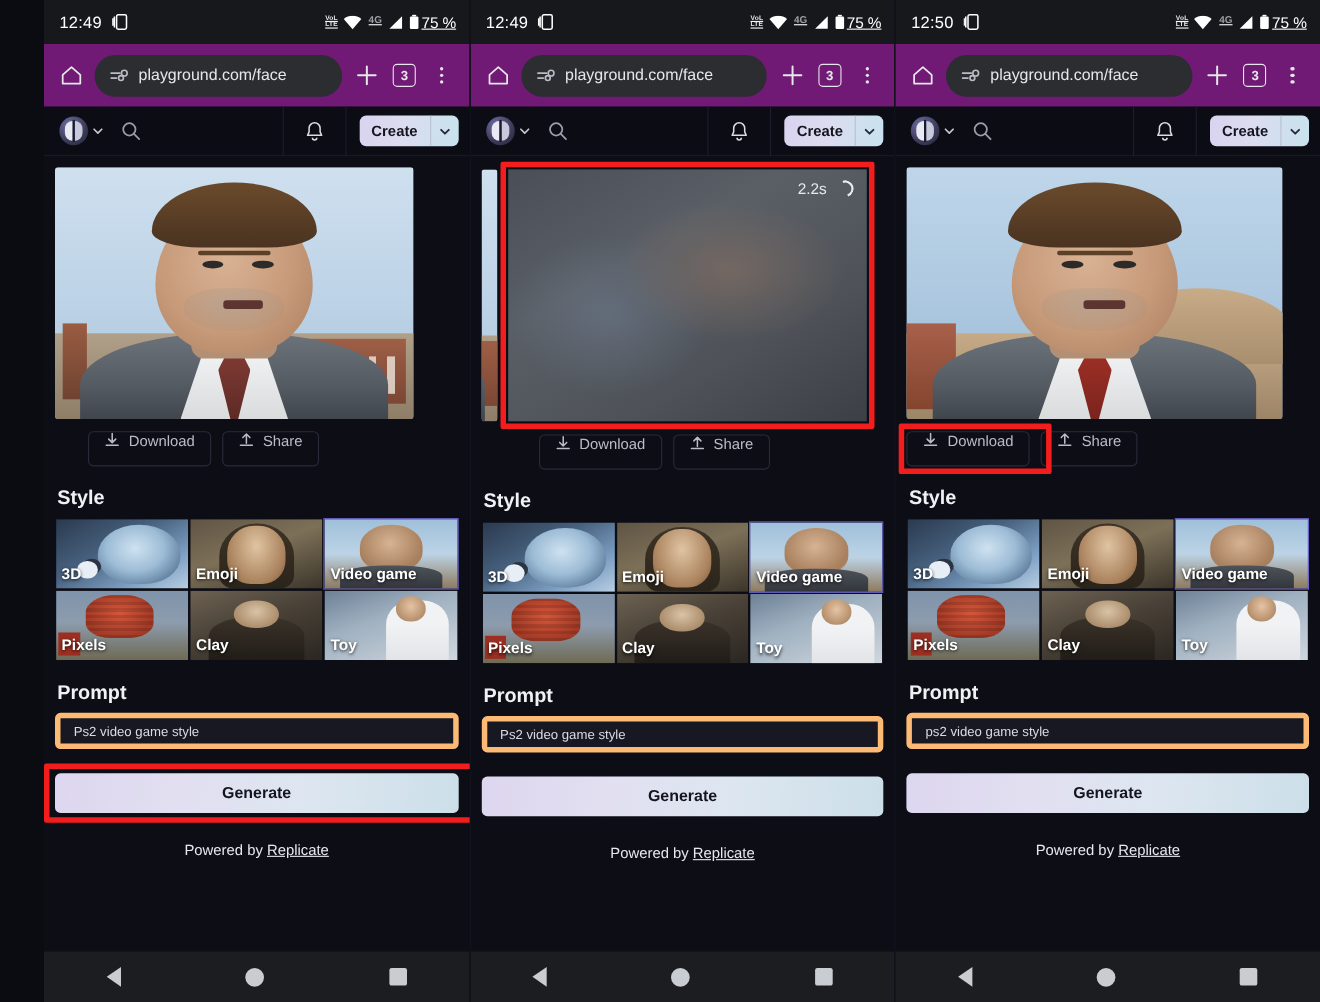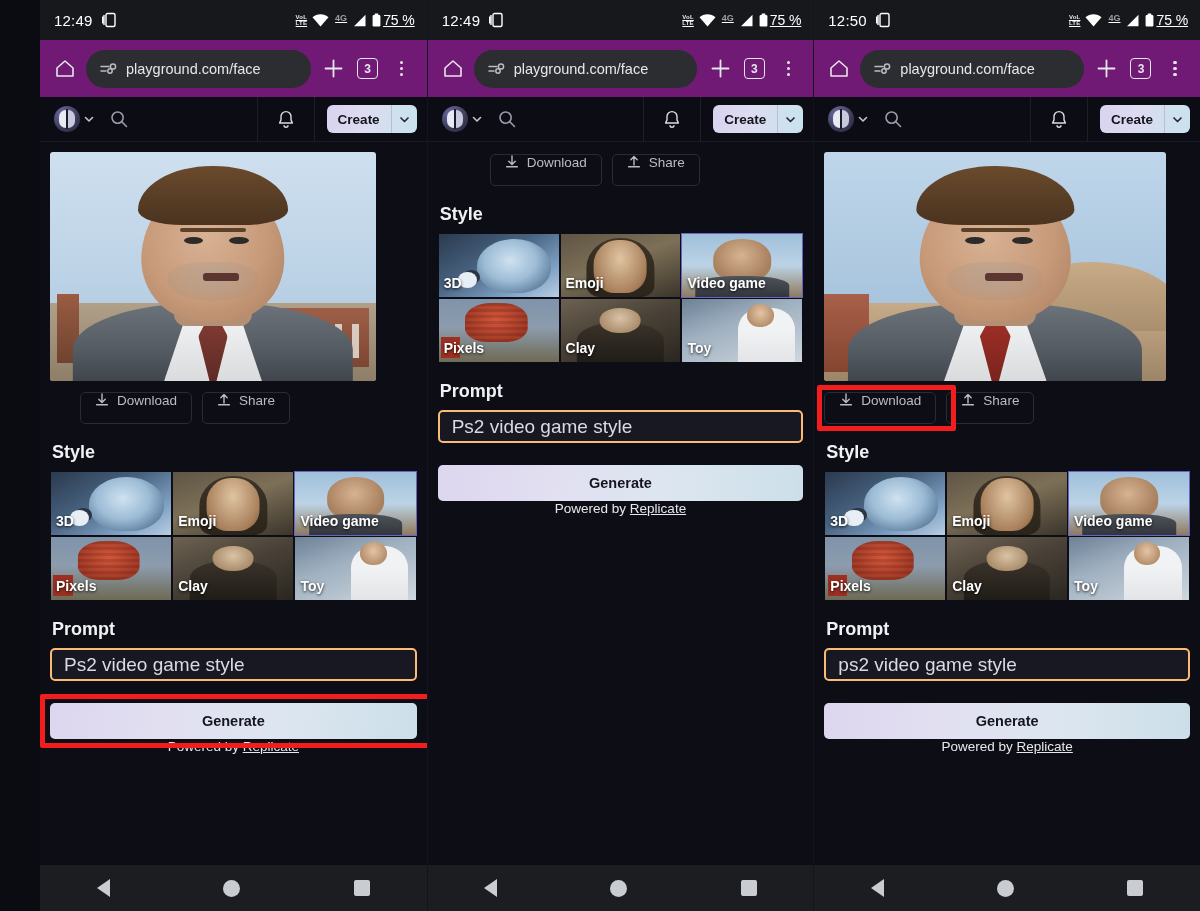--- a/index.html
+++ b/index.html
@@ -282,38 +282,39 @@
     border-radius: 48%; z-index:3; }
   .th-toy { background: linear-gradient(160deg,#6d8196 0%, #9fb0c0 40%, #cfd7de 100%); }
   .th-toy::after { content:""; position:absolute; right:6%; bottom:0; width:48%; height:86%;
     background: linear-gradient(180deg,#f1f2f4 40%, #e2e4e7 100%); border-radius: 40% 40% 0 0; }
   .th-toy::before { content:""; position:absolute; right:24%; top:8%; width:22%; height:36%;
     background: radial-gradient(ellipse at 50% 40%, #e5c3a4, #b08a66 78%); border-radius: 48%; z-index:3; }
 
   
   .prompt-input {
     width: 100%; height: 33px;
-    background: #181823; border: 2px solid #fdba74; border-radius: 5px;
-    color: #d9dbe2; font-size: 19px;
+    background: #181823; border: 5px solid #fdba74; border-radius: 5px;
+    color: #d9dbe2; font-size: 12px;
     padding: 0 12px; display: flex; align-items: center;
     font-family: "Liberation Sans", sans-serif;
   }
 
   
   .gen-wrap { position: relative; margin-top: 22px; }
   .generate-btn {
     width: 100%; height: 36px; border: none; border-radius: 5px;
     background: linear-gradient(95deg, #ddd6ef 0%, #e2dff1 30%, #dde6f0 62%, #ccdfe9 100%);
     color: #15151f; font-size: 14.5px; font-weight: 600;
     display: flex; align-items: center; justify-content: center;
     font-family: "Liberation Sans", sans-serif;
   }
 
   .footer {
     text-align: center; color: #e7e8ec; font-size: 13.5px;
+    margin-top: 26px;
   }
   .footer a { color: #e7e8ec; text-decoration: underline; }
 
   
   .nav-bar {
     height: 47px; flex: 0 0 47px;
     background: #1b1d21;
     display: flex; align-items: center; justify-content: space-around;
     border-top: 1px solid #0c0c12;
   }
@@ -629,20 +630,39 @@
           <span class="caret">
             <svg width="13" height="13" viewBox="0 0 13 13">
                 <path d="M3 5 6.5 8.5 10 5" fill="none" stroke="#2a2a3a" stroke-width="1.7" stroke-linecap="round" stroke-linejoin="round"></path>
               </svg>
           </span>
         </div>
       </div>
     </div>
 
     <div class="content">
+      <div class="carousel" style="padding-top:12px;">
+        <div class="sliver">
+          <div class="ps2" style="width:326px; left:-300px;">
+            <div class="sky"></div>
+              <div class="ground"></div>
+            <div class="signboard"></div>
+            <div class="shoulders"></div>
+          </div>
+        </div>
+        <div style="position:relative;">
+          <div class="loading">
+            <div class="timer">
+              <span>2.2s</span>
+              <span class="spinner"></span>
+            </div>
+          </div>
+          <div class="redbox" style="left:-7px; top:-7px; width:340px; height:243px;"></div>
+        </div>
+      </div>
 
       <div class="actions" style="padding-left:52px; margin-top:12px;">
         <div class="act-btn">
           <span>
             <svg width="14" height="14" viewBox="0 0 14 14">
                 <path d="M7 1v8M3.8 6.2 7 9.4l3.2-3.2M1.6 11.8h10.8" fill="none" stroke="#b9bcc6" stroke-width="1.4" stroke-linecap="round" stroke-linejoin="round"></path>
               </svg>
           </span>
           <span>Download</span>
         </div>

